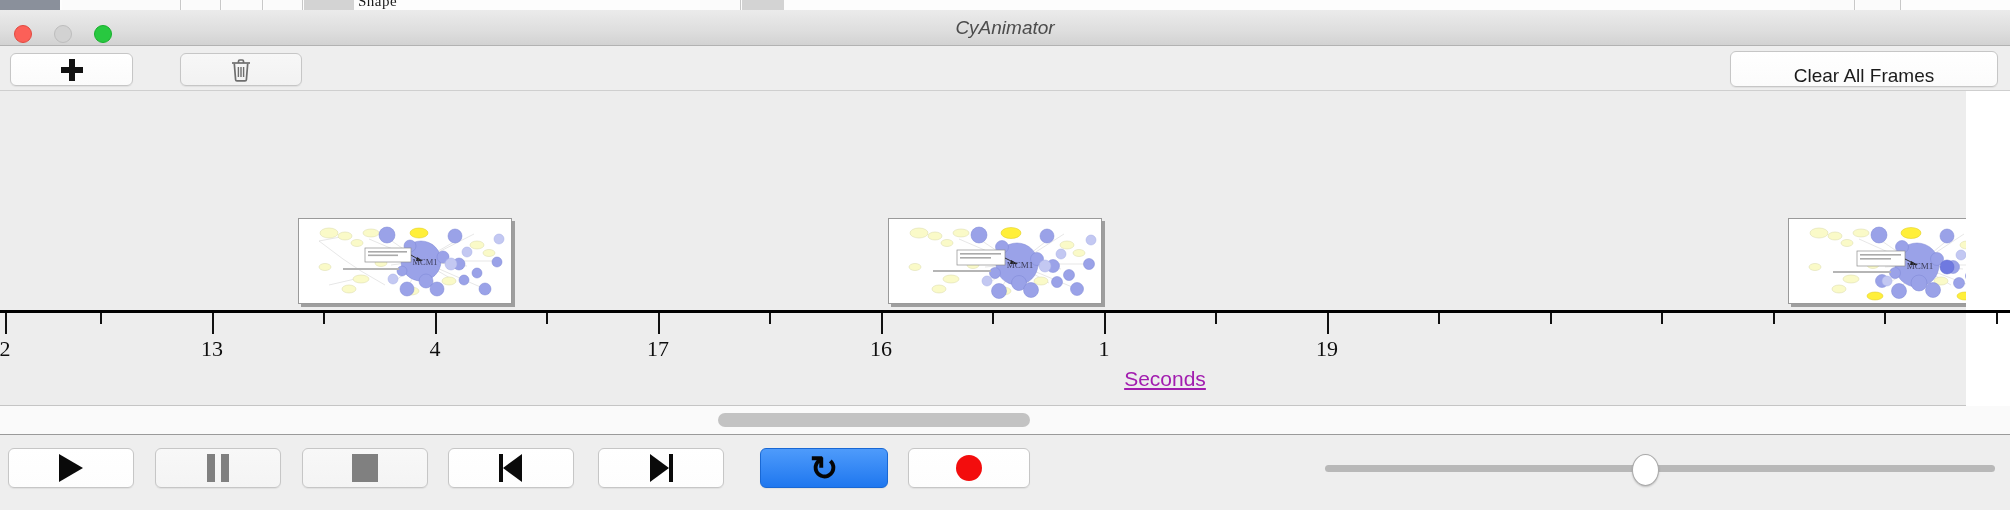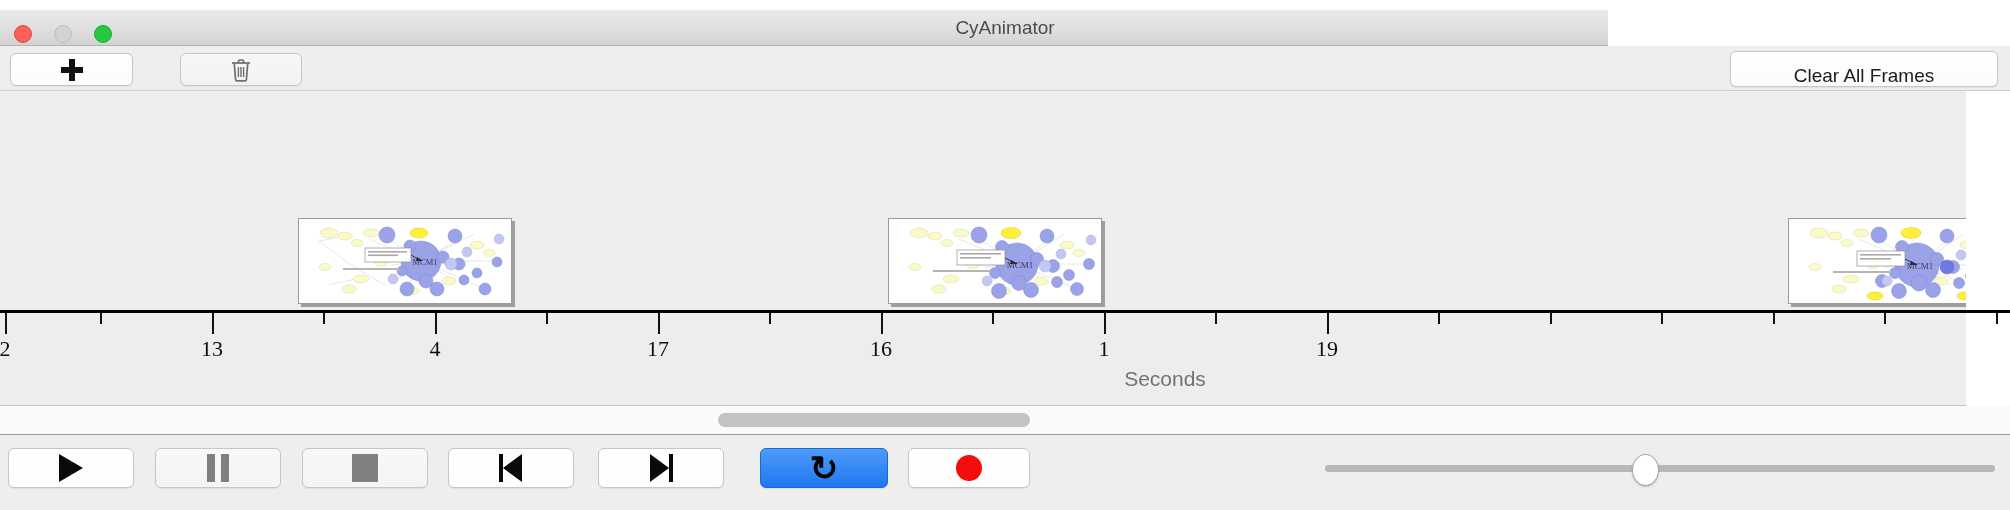--- a/index.html
+++ b/index.html
@@ -58,24 +58,25 @@
     font-size: 15px;
     color: #1a1a1a;
     font-family: "Liberation Serif", serif;
     letter-spacing: .5px;
   }
 
   
   .titlebar {
     position: absolute;
     left: 0; top: 10px;
-    width: 1608px;
+    width: 2010px;
     height: 35px;
     background: linear-gradient(to bottom, #ebebeb 0%, #dedede 60%, #d2d2d2 100%);
     border-bottom: 1px solid #b2b2b2;
+    font-style: italic;
   }
   .traffic {
     position: absolute;
     top: 15px;
     width: 16px;
     height: 16px;
     border-radius: 50%;
   }
   .traffic.close  { left: 14px;  background: #fc6058; border: 1px solid #e1493f; }
   .traffic.min    { left: 54px;  background: #d2d2d2; border: 1px solid #bdbdbd; }
@@ -185,23 +186,24 @@
     font-size: 22px;
     color: #0e0e0e;
     transform: translateX(-50%);
     white-space: nowrap;
     font-family: "Liberation Serif", serif;
   }
   .axis-title {
     position: absolute;
     top: 57px;
     font-size: 21px;
-    color: #737373;
+    color: #a21caf;
     transform: translateX(-50%);
     white-space: nowrap;
+    text-decoration: underline;
   }
 
   
   .hscroll {
     position: absolute;
     left: 0; top: 406px;
     width: 2010px;
     height: 28px;
     background: #fafafa;
     border-bottom: 1px solid #9a9a9a;
@@ -302,20 +304,33 @@
     background: #ffffff;
     border: 1px solid #a9a9a9;
     box-shadow: 0 1px 2px rgba(0,0,0,.2);
   }
 </style>
 </head>
 <body>
 
 <div id="app">
 
+  <div class="bg-strip">
+    <div class="bg-tab" style="left:0px;width:60px;"></div>
+    <div class="bg-cell" style="left:62px;width:118px;"></div>
+    <div class="bg-cell" style="left:182px;width:38px;"></div>
+    <div class="bg-cell" style="left:222px;width:40px;"></div>
+    <div class="bg-cell" style="left:264px;width:38px;"></div>
+    <div class="bg-gray" style="left:304px;width:50px;"></div>
+    <div class="bg-text" style="left:358px;">Shape</div>
+    <div class="bg-cell" style="left:700px;width:40px;"></div>
+    <div class="bg-gray" style="left:742px;width:42px;"></div>
+    <div class="bg-cell" style="left:1810px;width:44px;"></div>
+    <div class="bg-cell" style="left:1856px;width:44px;"></div>
+  </div>
 
   <div class="titlebar">
     <div class="traffic close"></div>
     <div class="traffic min"></div>
     <div class="traffic max"></div>
     <div class="win-title">CyAnimator</div>
   </div>
 
   <div class="toolbar">
     <div class="btn btn-add">

